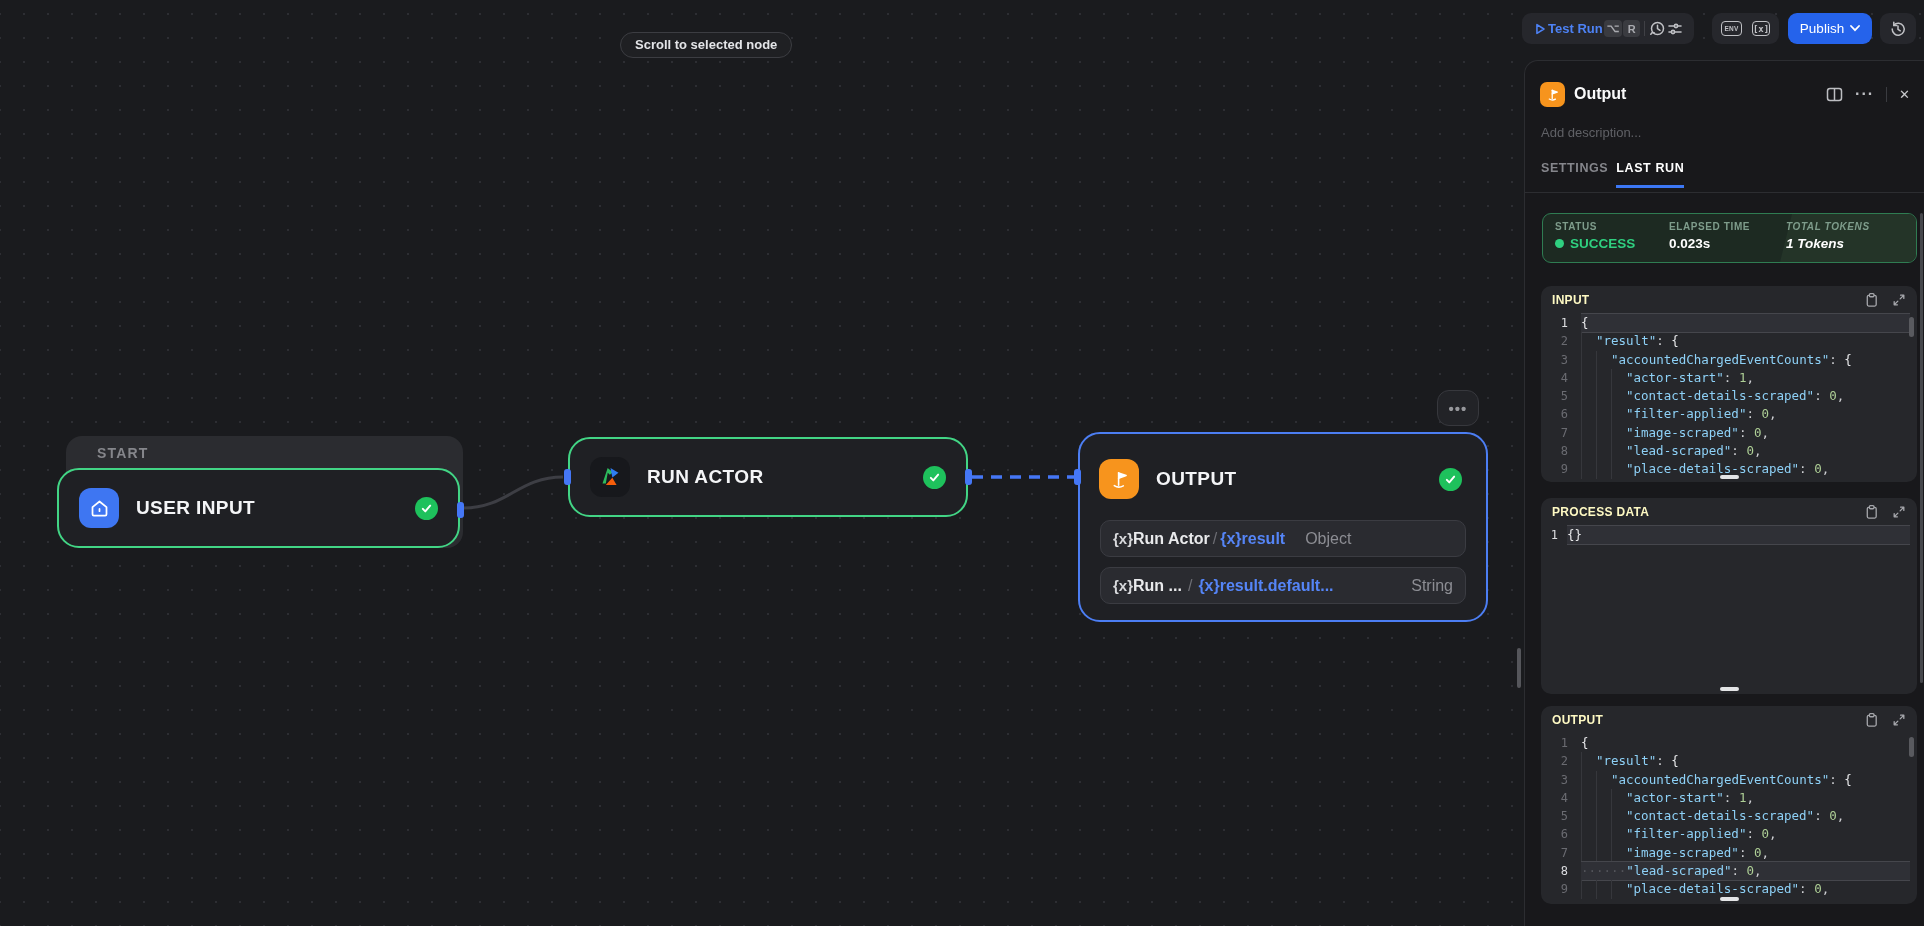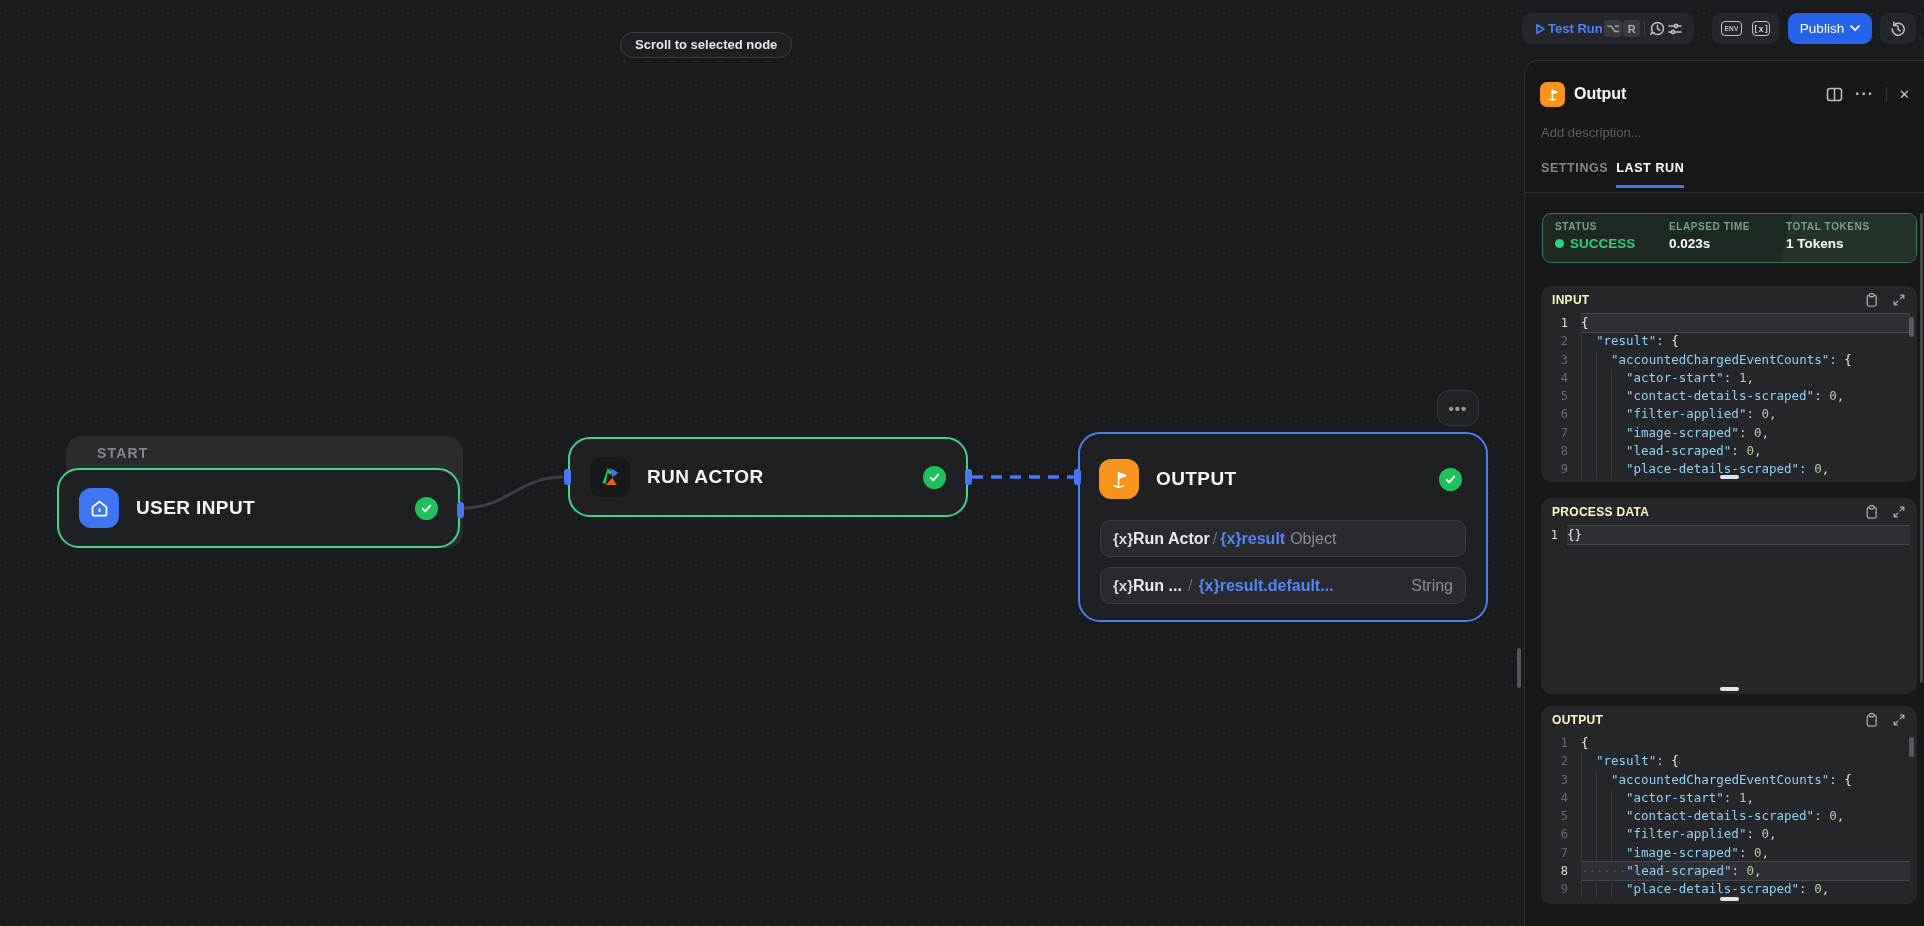--- a/index.html
+++ b/index.html
@@ -57,21 +57,21 @@
 
   .out-head { display:flex; align-items:center; padding:25px 24px 0 19px; }
   .chip { position:absolute; left:20px; width:366px; height:37px; background:#2a2b30;
     border:1px solid #3b3c42; border-radius:10px; display:flex; align-items:center;
     padding:0 12px; font-size:16px; white-space:nowrap; overflow:hidden; }
   .chip1 { top:86px; } .chip2 { top:133px; }
   .fx { color:#d9dadd; font-size:15px; font-weight:600; }
   .chip-src { color:#e9eaec; font-weight:700; }
   .chip-sep { color:#6d6e74; margin:0 3px; }
   .fx-blue, .chip-var { color:#5585f7; font-weight:700; }
-  .chip-type { color:#8c8d93; margin-left:5px; }
+  .chip-type { color:#8c8d93; margin-left:20px; }
   .chip-type-right { margin-left:auto; }
 
   .more-btn { position:absolute; left:1437px; top:390px; width:42px; height:36px;
     border:1.5px solid #37383d; background:#222327; border-radius:12px; display:flex;
     align-items:center; justify-content:center; color:#97989c; font-size:15px; font-weight:800;
     letter-spacing:1px; }
 
   .canvas-scrollbar { position:absolute; left:1517px; top:648px; width:4px; height:40px;
     background:#55565b; border-radius:2px; }
 
@@ -92,21 +92,21 @@
   .tabs { position:absolute; left:16px; top:100px; display:flex; gap:8px; }
   .tab { font-size:12.5px; font-weight:700; letter-spacing:0.6px; color:#85868c; padding-bottom:10px; }
   .tab.active { color:#ffffff; border-bottom:3px solid #3c77f5; }
   .tabs-divider { position:absolute; left:0; top:131px; right:0; height:1px; background:#2c2d31; }
 
   .status-card { position:absolute; left:17px; top:152px; width:375px; height:50px;
     background:#1d2a22; border:1px solid #2f7c52; border-radius:9px; overflow:hidden; }
   .status-card::after { content:''; position:absolute; top:-4px; bottom:-4px; left:243px; width:160px;
     background:#243428; transform:skewX(-14deg); }
   .st-col { position:absolute; top:7px; z-index:1; }
-  .st-col.c1 { left:12px; } .st-col.c2 { left:126px; } .st-col.c3 { left:243px; }
+  .st-col.c1 { left:12px; } .st-col.c2 { left:126px; } .st-col.c3 { left:243px;font-style:italic; }
   .st-label { font-size:10px; font-weight:700; letter-spacing:0.6px; color:#7e9c8b; }
   .st-value { font-size:13.5px; font-weight:700; color:#ffffff; margin-top:4px; display:flex; align-items:center; }
   .st-value.ok { color:#2fd080; }
   .st-dot { width:9px; height:9px; border-radius:50%; background:#2fd080; margin-right:6px; }
 
   .code-card { position:absolute; left:16px; width:376px; background:#26272b; border-radius:10px; overflow:hidden; }
   .card-input { top:225px; height:196px; }
   .card-process { top:437px; height:196px; }
   .card-output { top:645px; height:198px; }
   .cc-head { height:28px; display:flex; align-items:center; padding:0 11px; }

